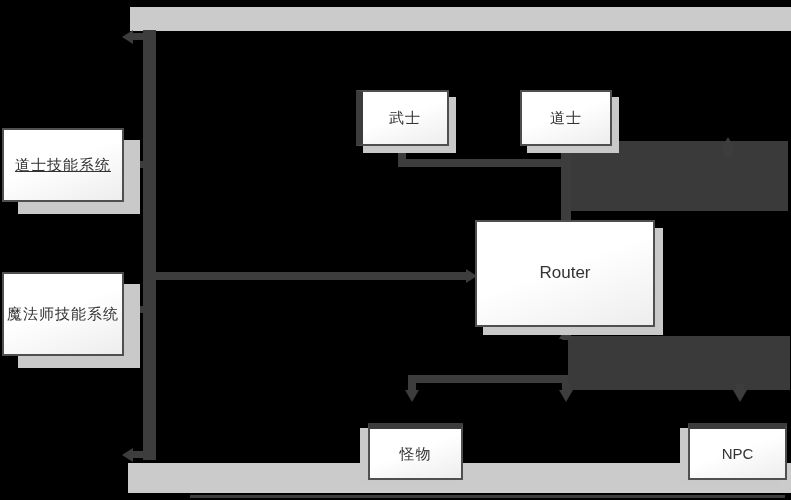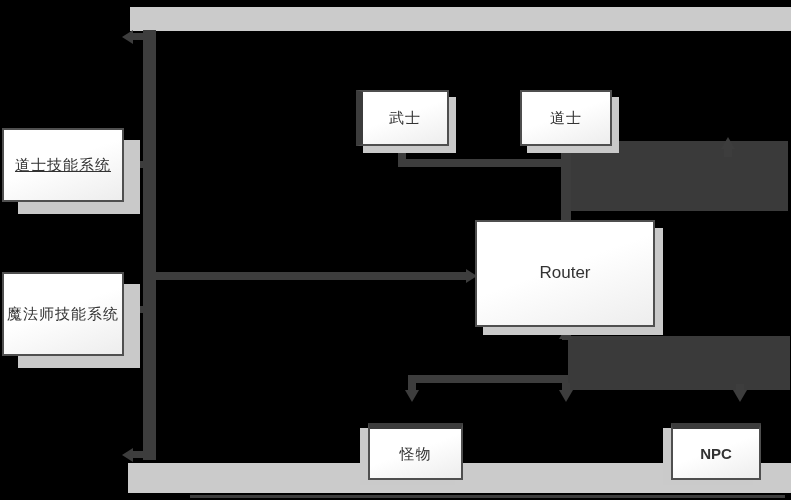--- a/index.html
+++ b/index.html
@@ -101,17 +101,17 @@
     <span class="lbl">道士</span>
   </div>
 
   <div class="box router-box latin">
     <span class="lbl">Router</span>
   </div>
 
   <div class="box bottom-box cjk" style="left:368px;width:95px;">
     <span class="lbl">怪物</span>
   </div>
-  <div class="box bottom-box latin" style="left:671px;width:90px;font-weight:bold;">
+  <div class="box bottom-box latin" style="left:688px;width:99px;">
     <span class="lbl">NPC</span>
   </div>
 
 </div>
 
 </body></html>

